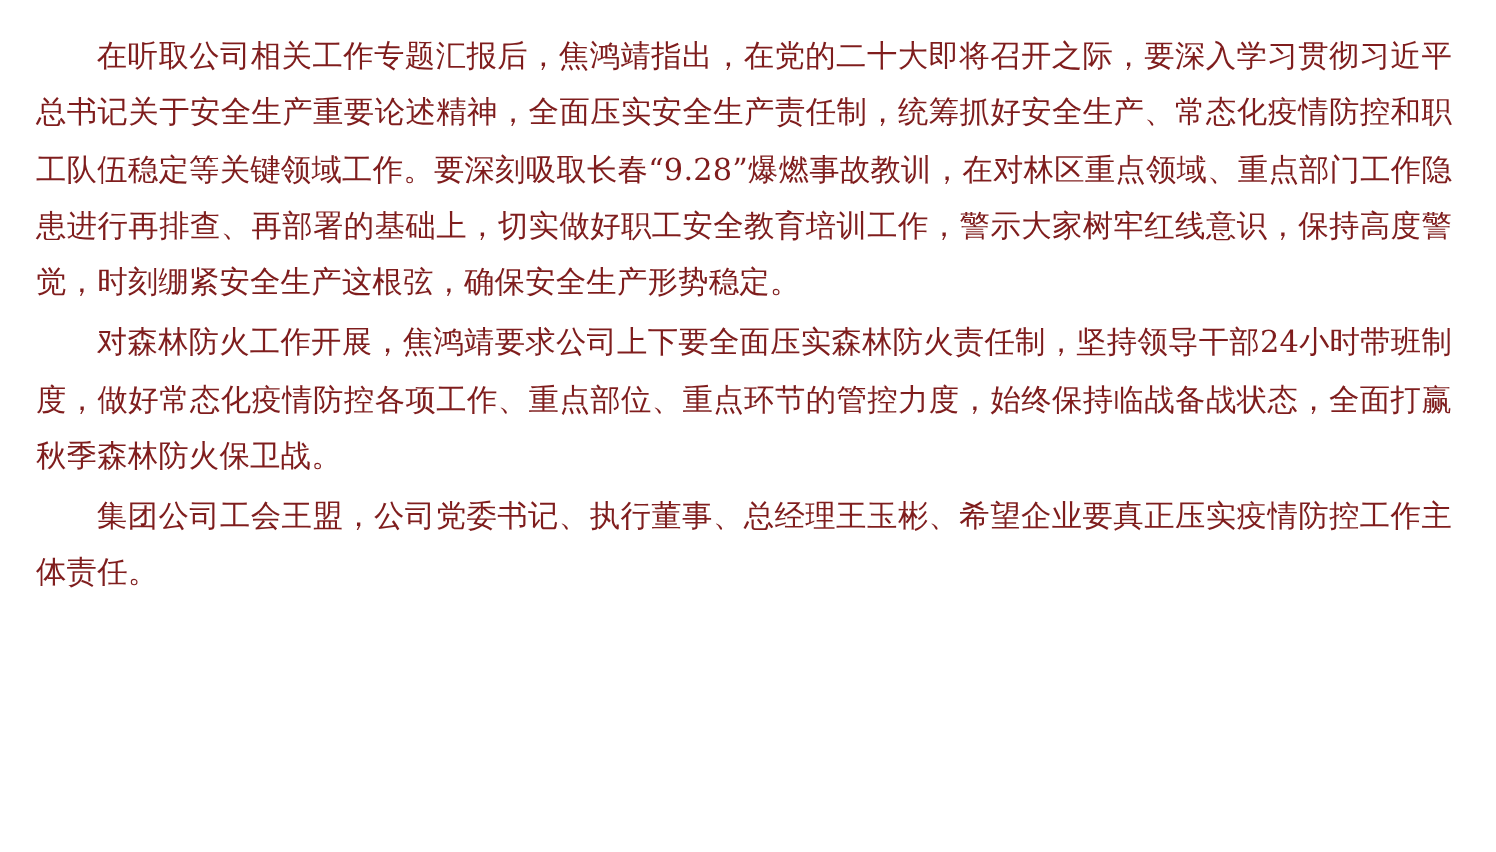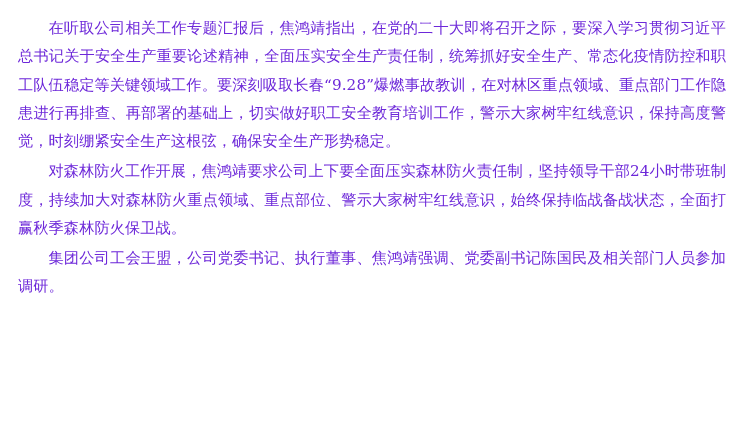--- a/index.html
+++ b/index.html
@@ -25,28 +25,28 @@
     display: block;
   }
   .para {
     margin: 0 0 2px 0;
     text-indent: 2em;
     font-size: 15.2px;
     line-height: 1.86;
     text-align: justify;
     text-justify: inter-ideograph;
     letter-spacing: 0.1px;
-    color: #6d28d9;
+    color: #7f1d1d;
   }
   .para:last-child {
     margin-bottom: 0;
   }
 </style>
 </head>
 <body>
 
 <div class="page">
   <div class="doc-body">
     <p class="para">在听取公司相关工作专题汇报后，焦鸿靖指出，在党的二十大即将召开之际，要深入学习贯彻习近平总书记关于安全生产重要论述精神，全面压实安全生产责任制，统筹抓好安全生产、常态化疫情防控和职工队伍稳定等关键领域工作。要深刻吸取长春“9.28”爆燃事故教训，在对林区重点领域、重点部门工作隐患进行再排查、再部署的基础上，切实做好职工安全教育培训工作，警示大家树牢红线意识，保持高度警觉，时刻绷紧安全生产这根弦，确保安全生产形势稳定。</p>
-    <p class="para">对森林防火工作开展，焦鸿靖要求公司上下要全面压实森林防火责任制，坚持领导干部24小时带班制度，持续加大对森林防火重点领域、重点部位、警示大家树牢红线意识，始终保持临战备战状态，全面打赢秋季森林防火保卫战。</p>
-    <p class="para">集团公司工会王盟，公司党委书记、执行董事、焦鸿靖强调、党委副书记陈国民及相关部门人员参加调研。</p>
+    <p class="para">对森林防火工作开展，焦鸿靖要求公司上下要全面压实森林防火责任制，坚持领导干部24小时带班制度，做好常态化疫情防控各项工作、重点部位、重点环节的管控力度，始终保持临战备战状态，全面打赢秋季森林防火保卫战。</p>
+    <p class="para">集团公司工会王盟，公司党委书记、执行董事、总经理王玉彬、希望企业要真正压实疫情防控工作主体责任。</p>
   </div>
 </div>
 
 </body></html>

